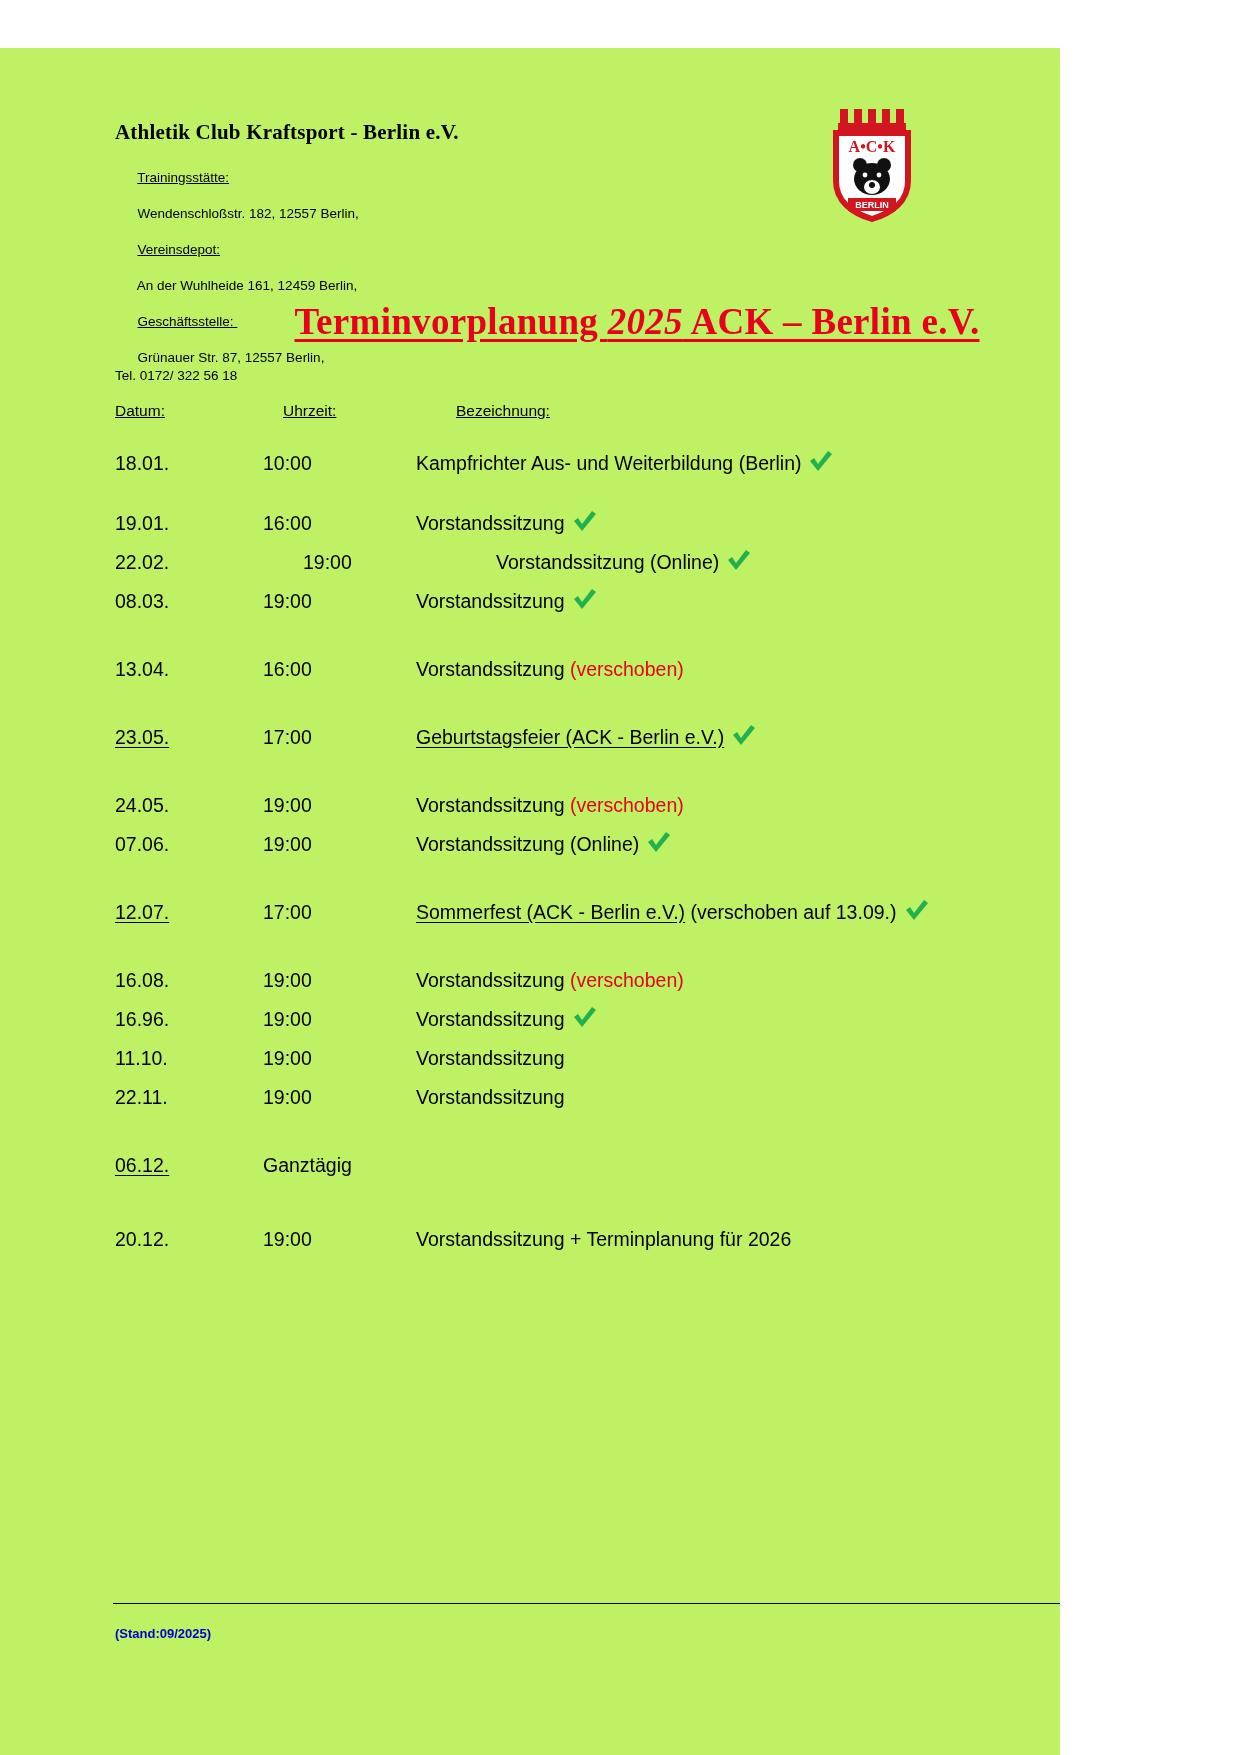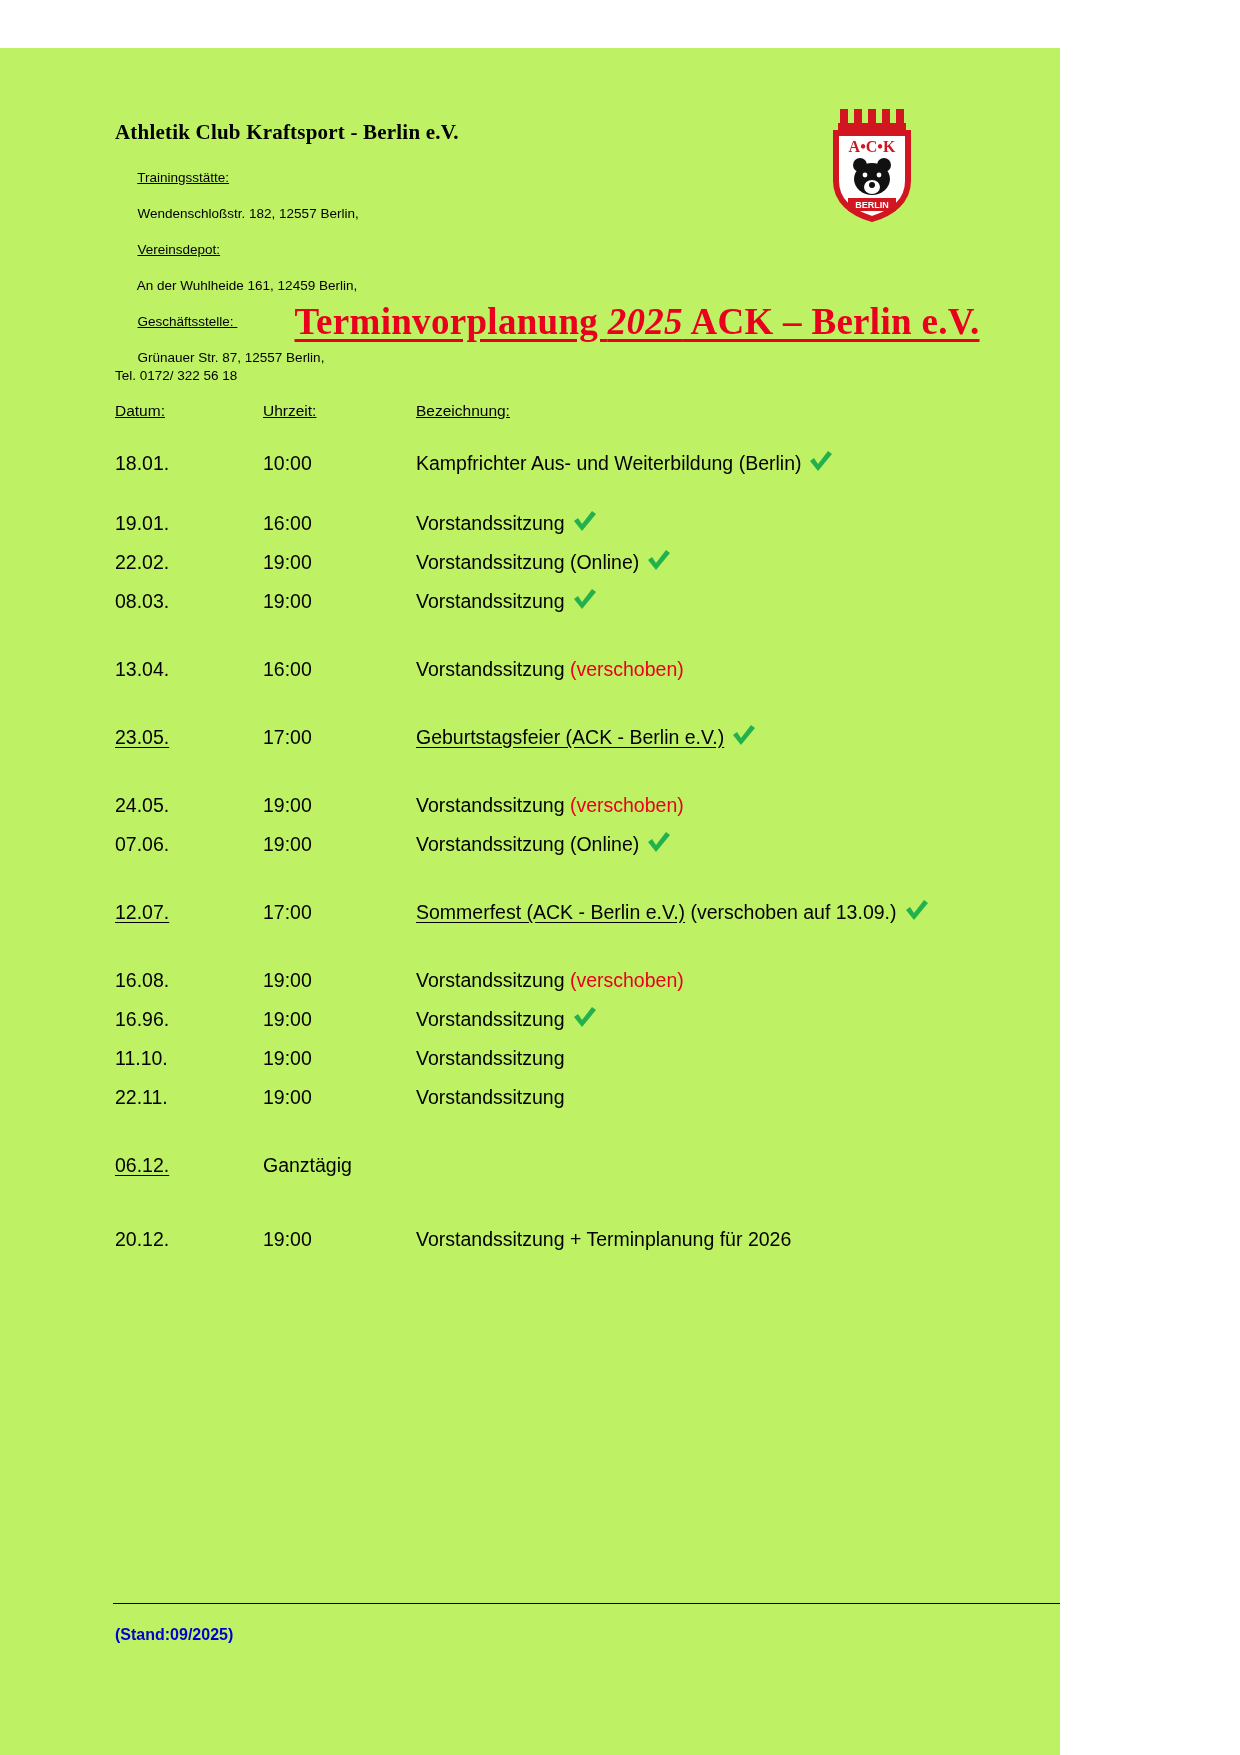--- a/index.html
+++ b/index.html
@@ -90,20 +90,21 @@
     width: 153px;
     flex: 0 0 153px;
   }
   .col-desc {
     flex: 1 1 auto;
   }
   .head-row {
     font-size: 15.5px;
     line-height: 22px;
     margin-bottom: 28px;
+    gap: 20px;
   }
   .head-row span {
     text-decoration: underline;
   }
   .ul {
     text-decoration: underline;
     text-underline-offset: 3px;
   }
   .moved {
     color: #e8001c;
@@ -123,21 +124,21 @@
     left: 113px;
     top: 1555px;
     width: 1012px;
     height: 0;
     border-top: 1px solid #000000;
   }
   .stand {
     position: absolute;
     left: 115px;
     top: 1578px;
-    font-size: 16px;
+    font-size: 13px;
     font-weight: bold;
     color: #0000cc;
   }
 </style>
 </head>
 <body>
 
 <div class="page">
 
   <div class="header">
@@ -206,21 +207,21 @@
               <path d="M2 11 L6 8 L10 14 L20 1 L24 4 L10 21 Z" fill="#22b14c"></path>
             </svg></div>
         </div>
         <div class="row" style="margin-bottom: 13px;">
           <div class="col-date"><span>19.01.</span></div>
           <div class="col-time">16:00</div>
           <div class="col-desc"><span>Vorstandssitzung</span><svg class="check" width="26" height="22" viewBox="0 0 26 22" aria-hidden="true">
               <path d="M2 11 L6 8 L10 14 L20 1 L24 4 L10 21 Z" fill="#22b14c"></path>
             </svg></div>
         </div>
-        <div class="row" style="margin-bottom: 13px;">
+        <div class="row" style="margin-bottom: 13px; gap: 40px;">
           <div class="col-date"><span>22.02.</span></div>
           <div class="col-time">19:00</div>
           <div class="col-desc"><span>Vorstandssitzung (Online)</span><svg class="check" width="26" height="22" viewBox="0 0 26 22" aria-hidden="true">
               <path d="M2 11 L6 8 L10 14 L20 1 L24 4 L10 21 Z" fill="#22b14c"></path>
             </svg></div>
         </div>
         <div class="row" style="margin-bottom: 42px;">
           <div class="col-date"><span>08.03.</span></div>
           <div class="col-time">19:00</div>
           <div class="col-desc"><span>Vorstandssitzung</span><svg class="check" width="26" height="22" viewBox="0 0 26 22" aria-hidden="true">

